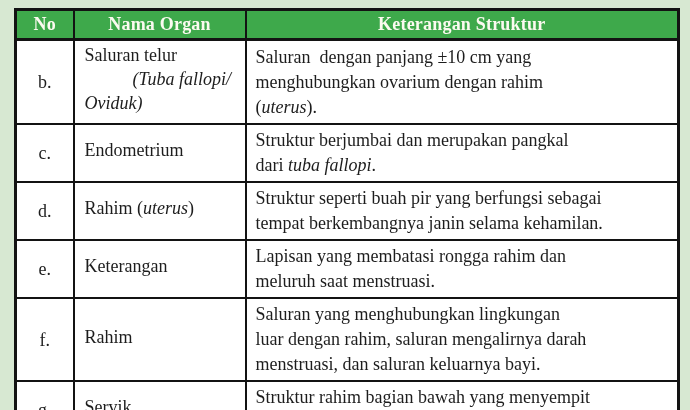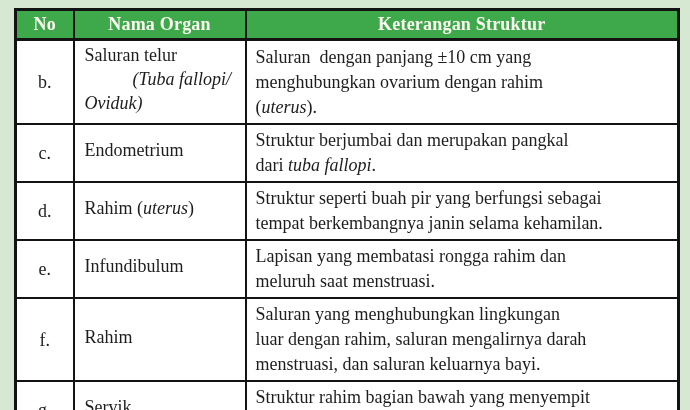--- a/index.html
+++ b/index.html
@@ -96,21 +96,21 @@
 dari </span><span style="font-style: italic; text-align: right;">tuba fallopi</span><span>.</span></td>
     </tr>
     <tr class="rh-2">
       <td class="no">d.</td>
       <td class="organ"><span>Rahim (</span><span style="font-style: italic;">uterus</span><span>)</span></td>
       <td class="ket"><span>Struktur seperti buah pir yang berfungsi sebagai
 tempat berkembangnya janin selama kehamilan.</span></td>
     </tr>
     <tr class="rh-3">
       <td class="no">e.</td>
-      <td class="organ"><span>Infundibulum</span></td>
+      <td class="organ"><span>Keterangan</span></td>
       <td class="ket"><span>Lapisan yang membatasi rongga rahim dan
 meluruh saat menstruasi.</span></td>
     </tr>
     <tr class="rh-4">
       <td class="no">f.</td>
       <td class="organ"><span>Rahim</span></td>
       <td class="ket"><span>Saluran yang menghubungkan lingkungan
 luar dengan rahim, saluran mengalirnya darah
 menstruasi, dan saluran keluarnya bayi.</span></td>
     </tr>

